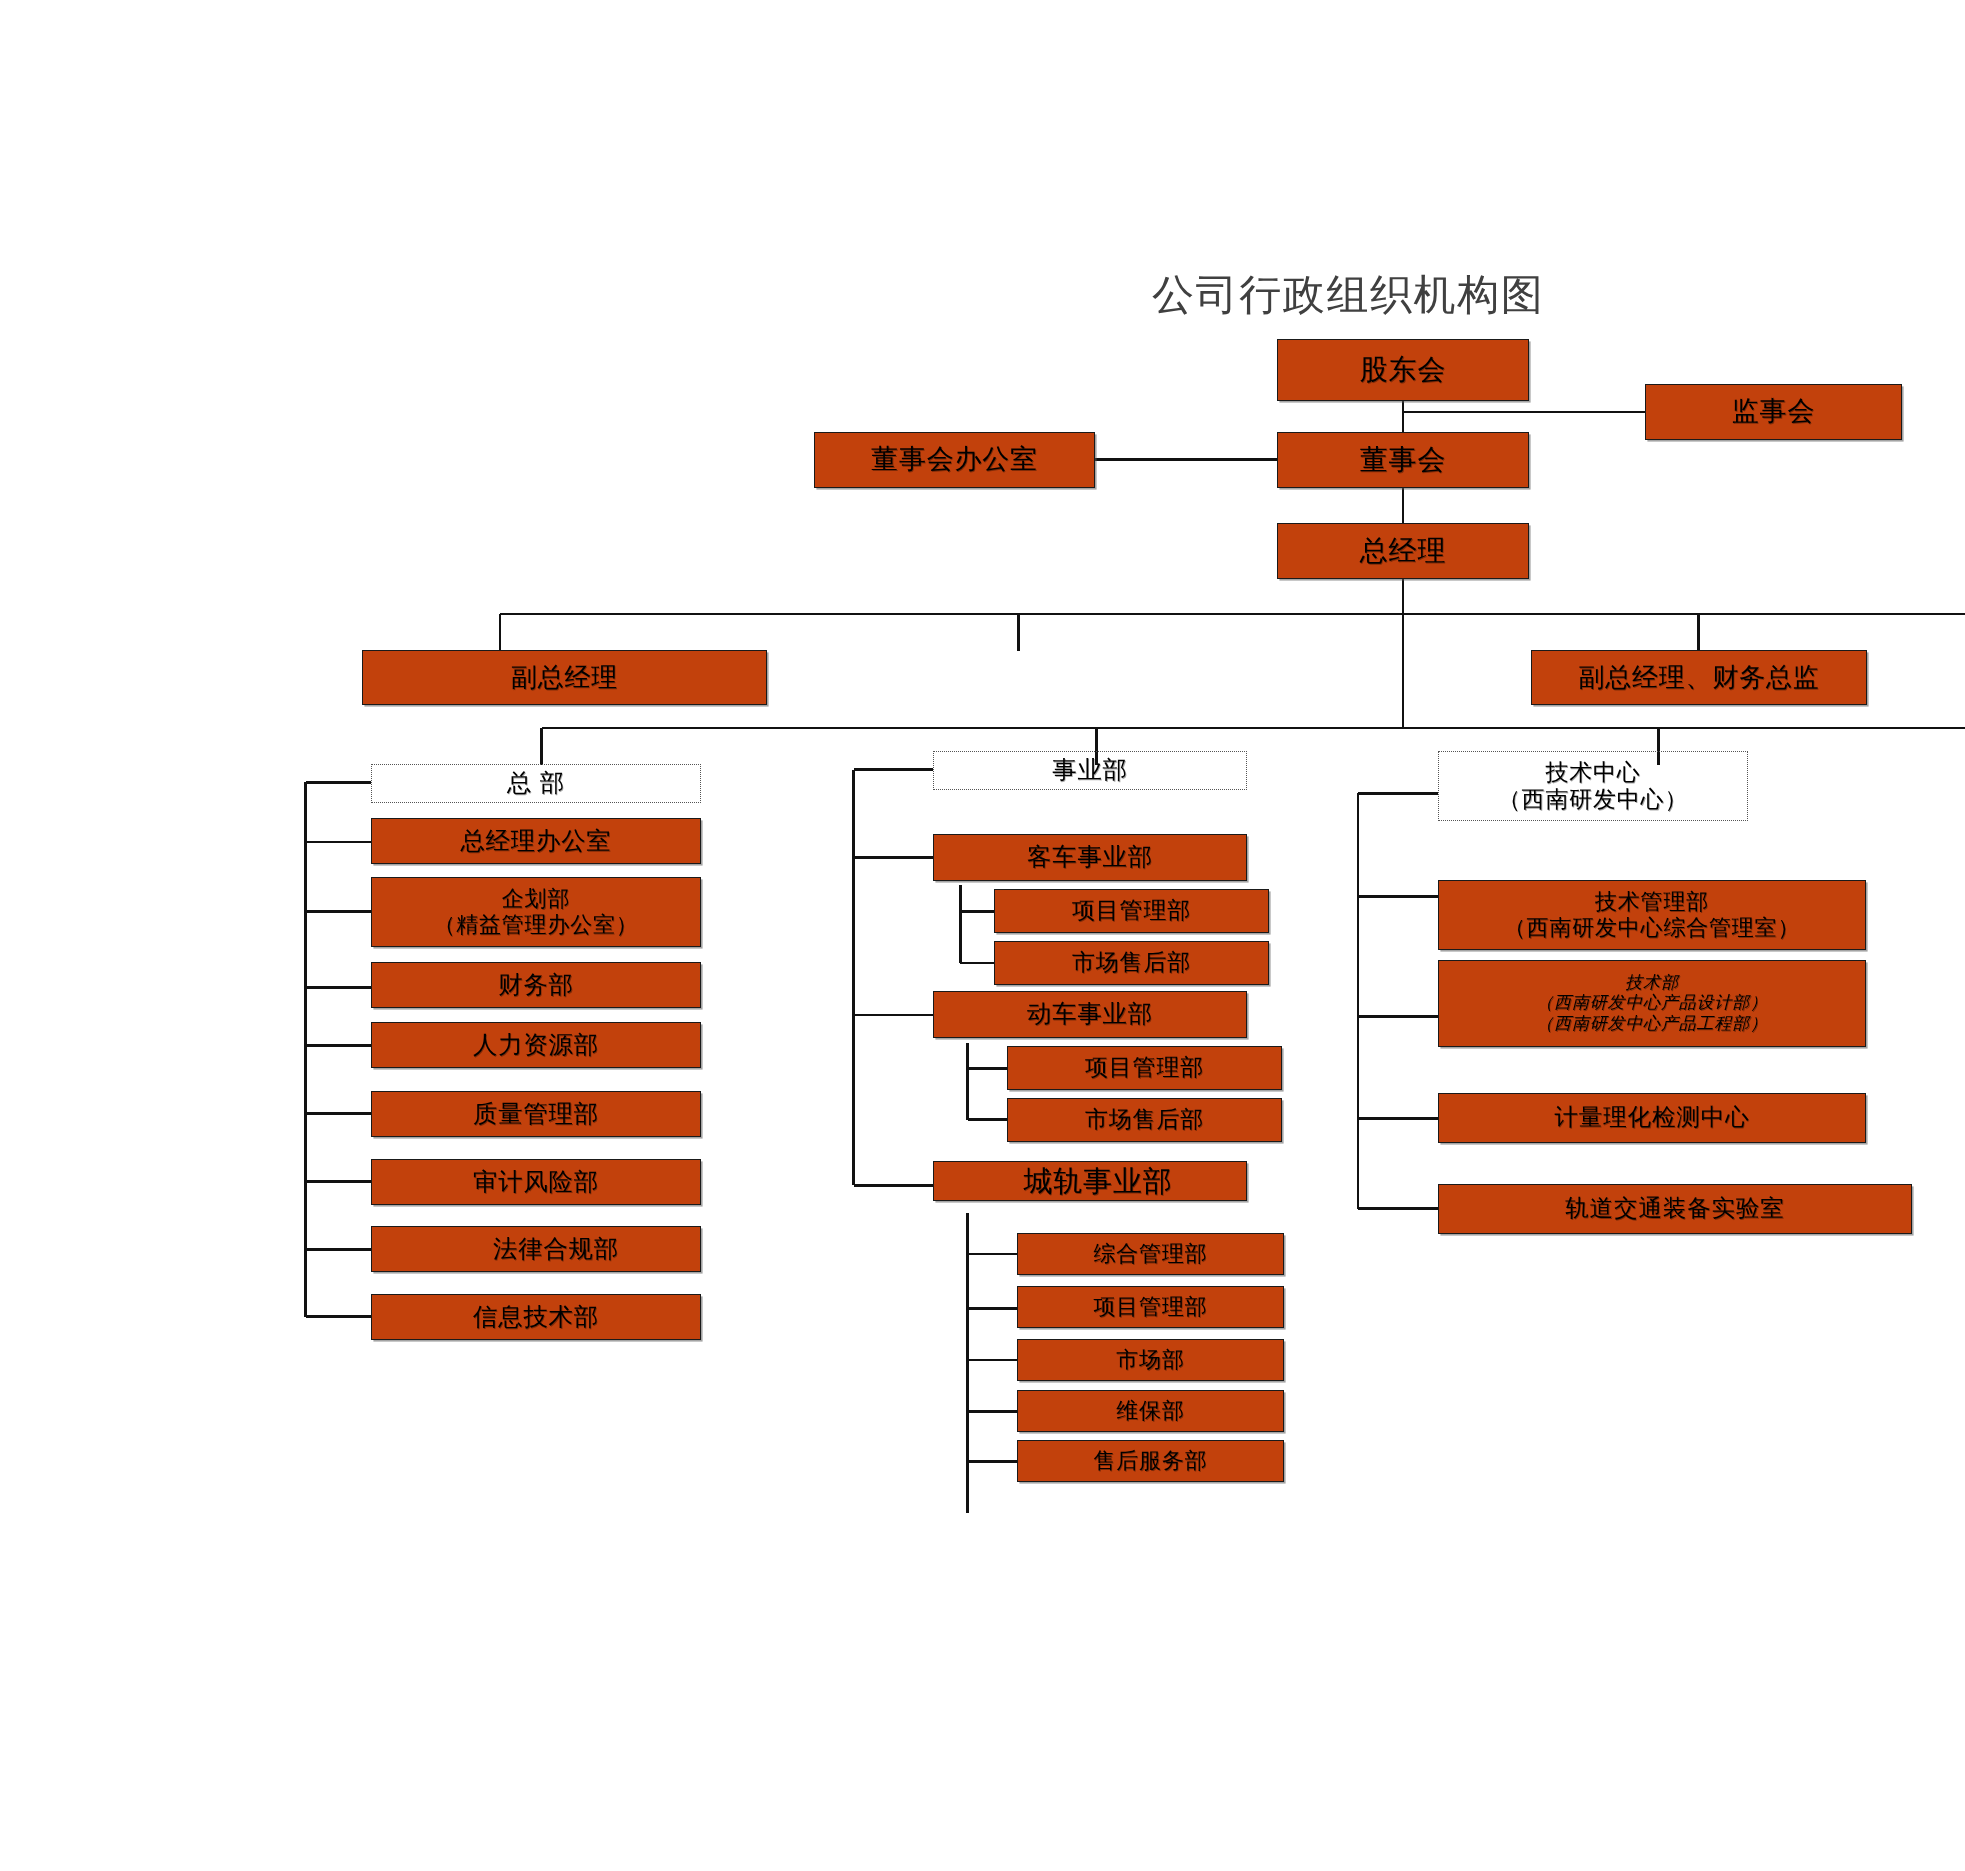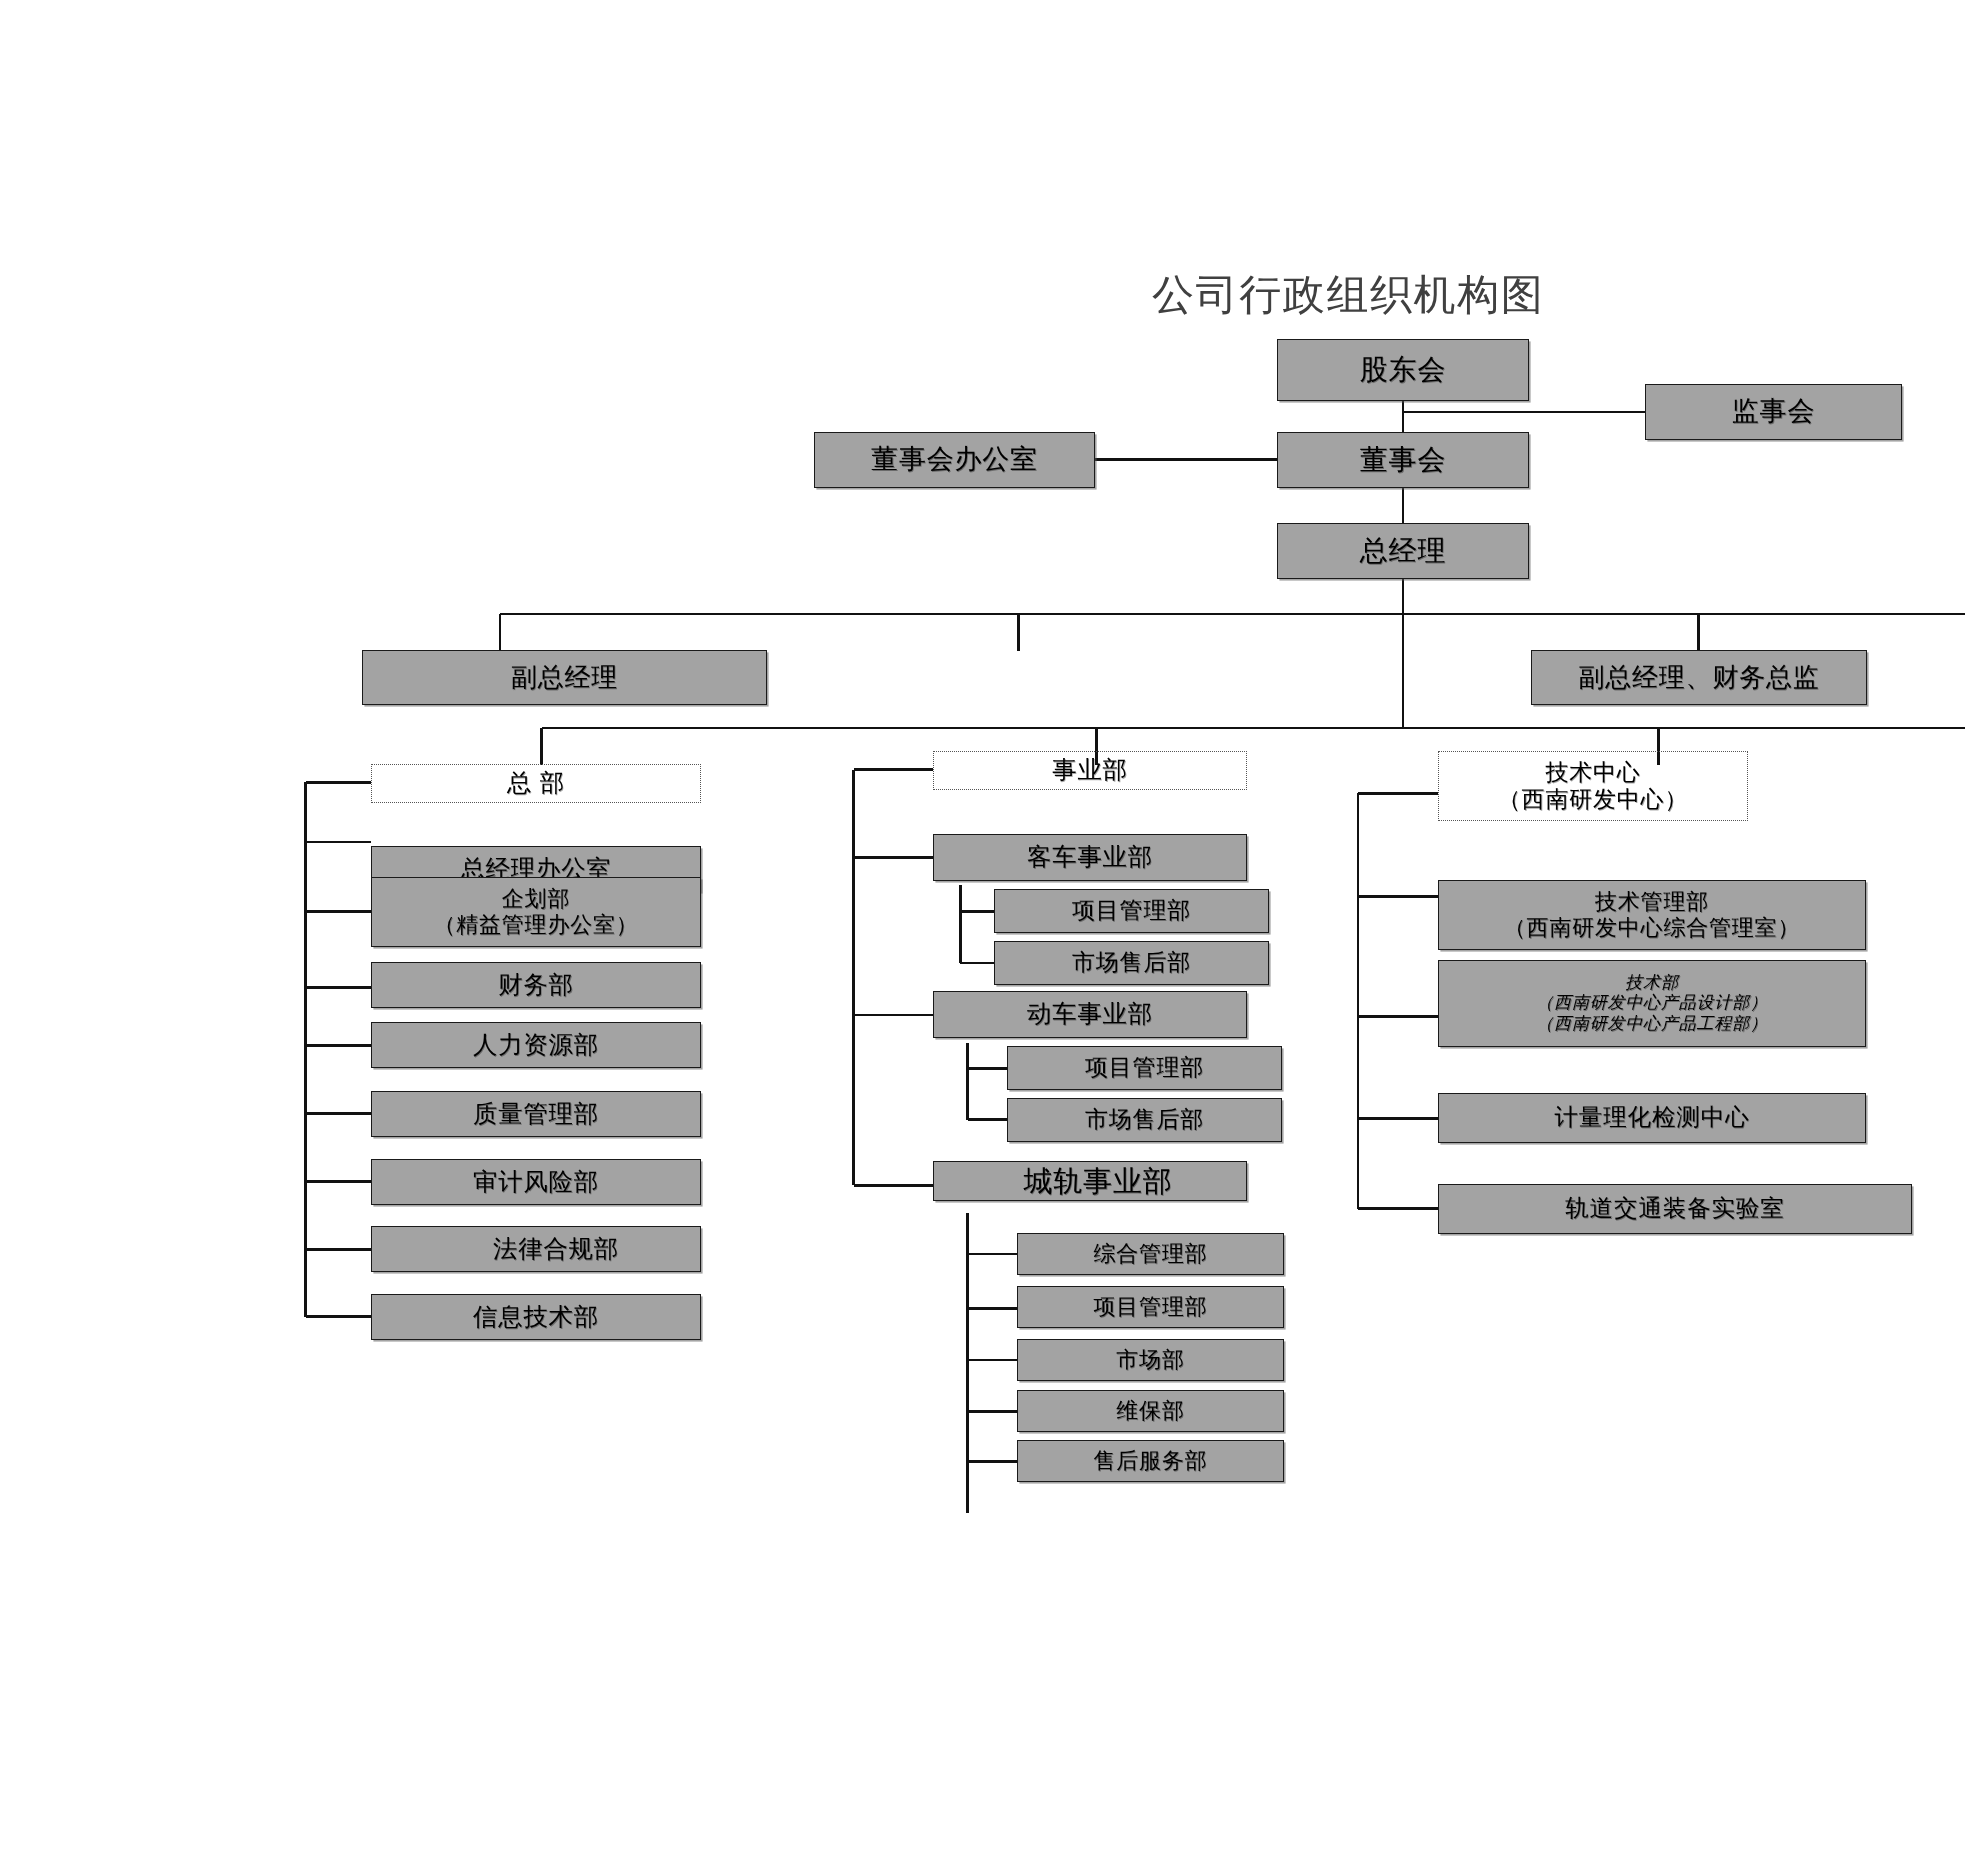--- a/index.html
+++ b/index.html
@@ -17,21 +17,21 @@
   #chart-root {
     position: absolute;
     left: 0;
     top: 0;
     width: 2647px;
     height: 1872px;
   }
   .node {
     position: absolute;
     box-sizing: border-box;
-    background: #a3a3a3;
+    background: #c2410c;
     display: flex;
     align-items: center;
     justify-content: center;
     text-align: center;
     color: #000000;
     line-height: 1.18;
     z-index: 5;
   }
   .node.solid {
     border: 1.2px solid #1a1a1a;
@@ -192,21 +192,21 @@
 
 
   <div class="node solid" style="left:1531px; top:650px; width:336px; height:55px; font-size:26px;">
     <span class="lbl">副总经理、财务总监</span>
   </div>
 
   <div class="node dotted" style="left:371px; top:764px; width:330px; height:39px; font-size:24.4px;">
     <span class="lbl">总 部</span>
   </div>
 
-  <div class="node solid" style="left:371px; top:818px; width:330px; height:46px; font-size:24.4px;margin-top:28px;">
+  <div class="node solid" style="left:371px; top:818px; width:330px; height:46px; font-size:24.4px;">
     <span class="lbl">总经理办公室</span>
   </div>
   <div class="node solid" style="left:371px; top:877px; width:330px; height:70px; font-size:22px;">
     <span class="lbl">企划部
 （精益管理办公室）</span>
   </div>
   <div class="node solid" style="left:371px; top:962px; width:330px; height:46px; font-size:24.4px;">
     <span class="lbl">财务部</span>
   </div>
   <div class="node solid" style="left:371px; top:1022px; width:330px; height:46px; font-size:24.4px;">

